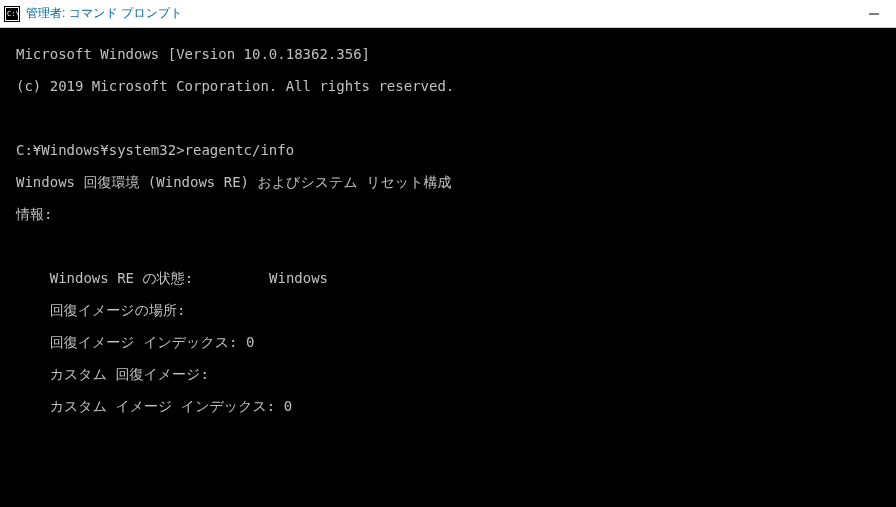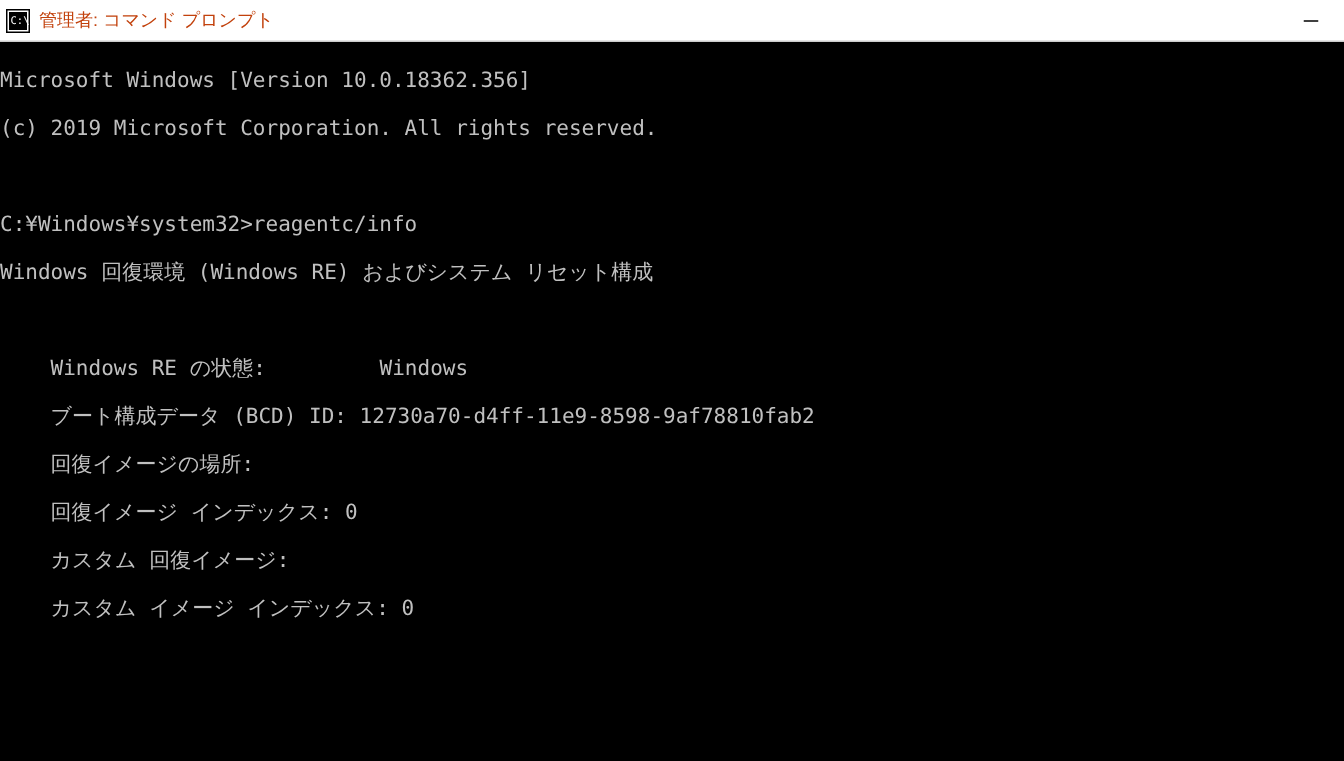--- a/index.html
+++ b/index.html
@@ -30,21 +30,21 @@
       display: flex;
       align-items: center;
       justify-content: center;
     }
     .titlebar-icon svg {
       width: 16px;
       height: 16px;
     }
     .titlebar-text {
       font-size: 12px;
-      color: #c2410c;
+      color: #0369a1;
       font-family: 'Meiryo UI', 'MS UI Gothic', sans-serif;
     }
     .titlebar-controls {
       position: absolute;
       right: 0;
       top: 0;
       height: 100%;
       display: flex;
       align-items: center;
     }
@@ -56,21 +56,21 @@
       justify-content: center;
       font-size: 14px;
       color: #000;
       cursor: pointer;
     }
     .terminal {
       background: #000;
       color: #c0c0c0;
       font-size: 14px;
       line-height: 16px;
-      padding: 2px 0;
+      padding: 2px 16px;
       font-family: 'MS Gothic', 'Consolas', monospace;
       white-space: pre;
       letter-spacing: 0px;
       height: calc(100% - 28px);
       overflow: hidden;
     }
     .line {
       white-space: pre;
       min-height: 16px;
     }
@@ -96,23 +96,23 @@
     </div>
   </div>
 </div>
 
 <div class="terminal">
 <div class="line">Microsoft Windows [Version 10.0.18362.356]</div>
 <div class="line">(c) 2019 Microsoft Corporation. All rights reserved.</div>
 <div class="line"></div>
 <div class="line">C:¥Windows¥system32&gt;reagentc/info</div>
 <div class="line">Windows 回復環境 (Windows RE) およびシステム リセット構成</div>
+<div class="line">情報:</div>
 <div class="line"></div>
 <div class="line">    Windows RE の状態:         Windows</div>
-<div class="line">    ブート構成データ (BCD) ID: 12730a70-d4ff-11e9-8598-9af78810fab2</div>
 <div class="line">    回復イメージの場所:</div>
 <div class="line">    回復イメージ インデックス: 0</div>
 <div class="line">    カスタム 回復イメージ:</div>
 <div class="line">    カスタム イメージ インデックス: 0</div>
 <div class="line"></div>
 
 
 
 
 </div>

